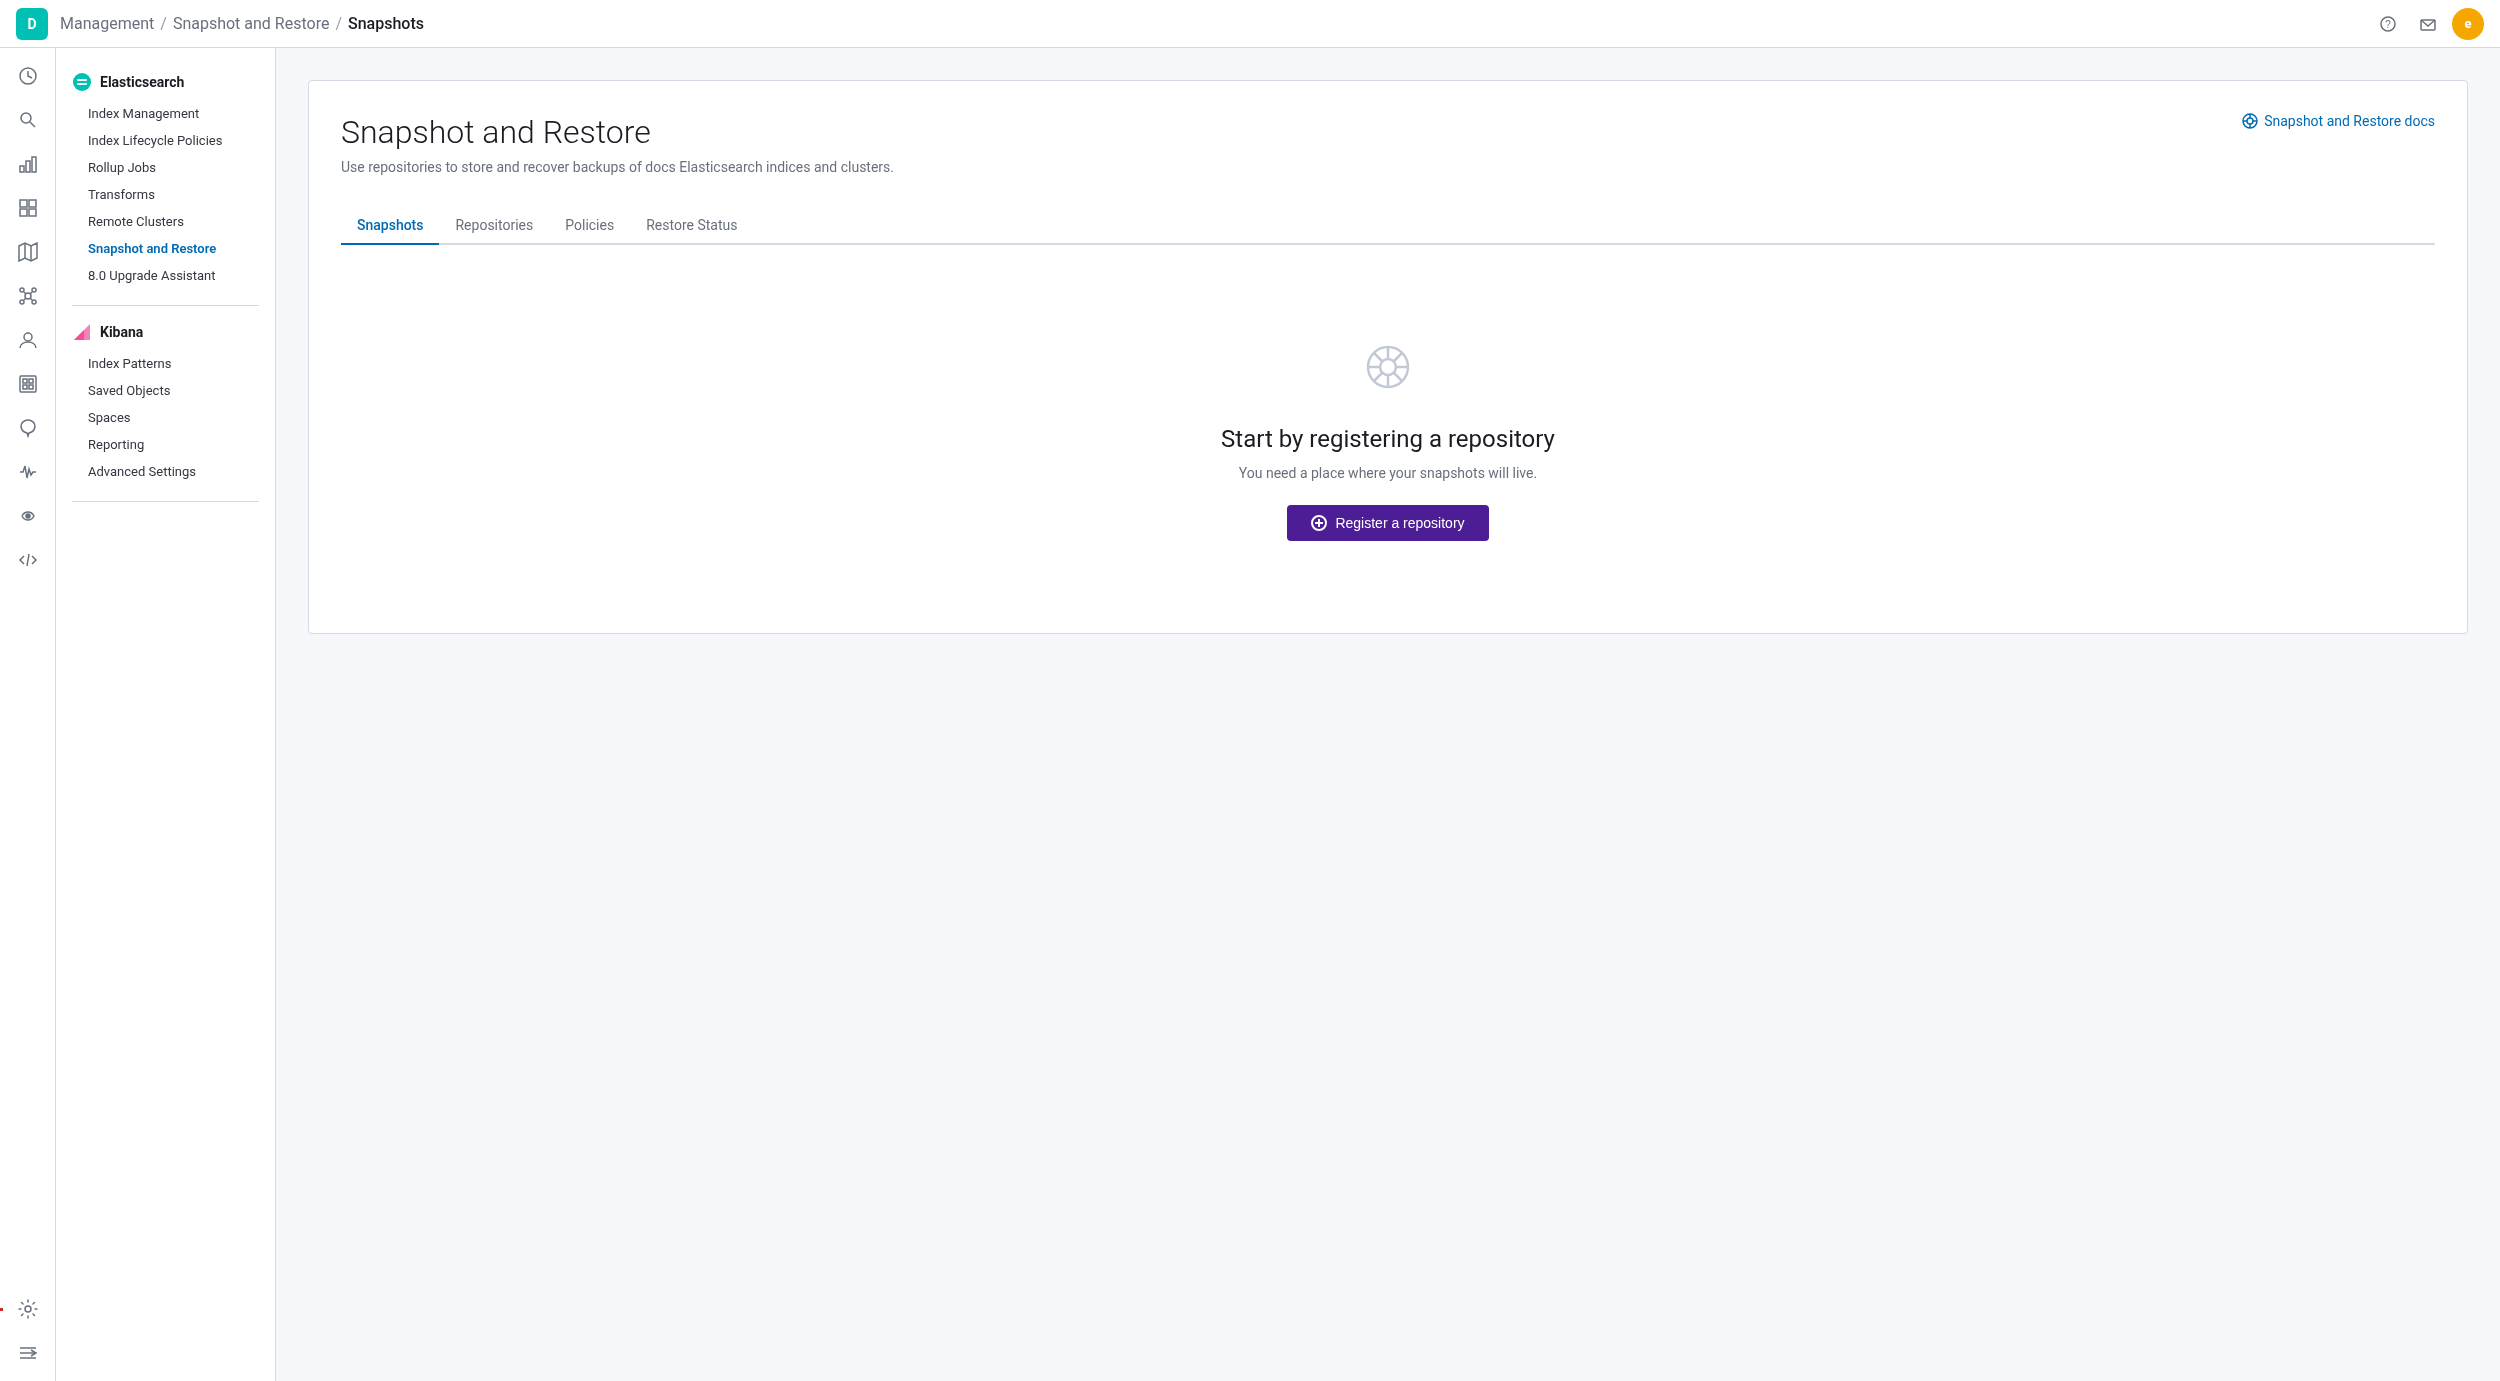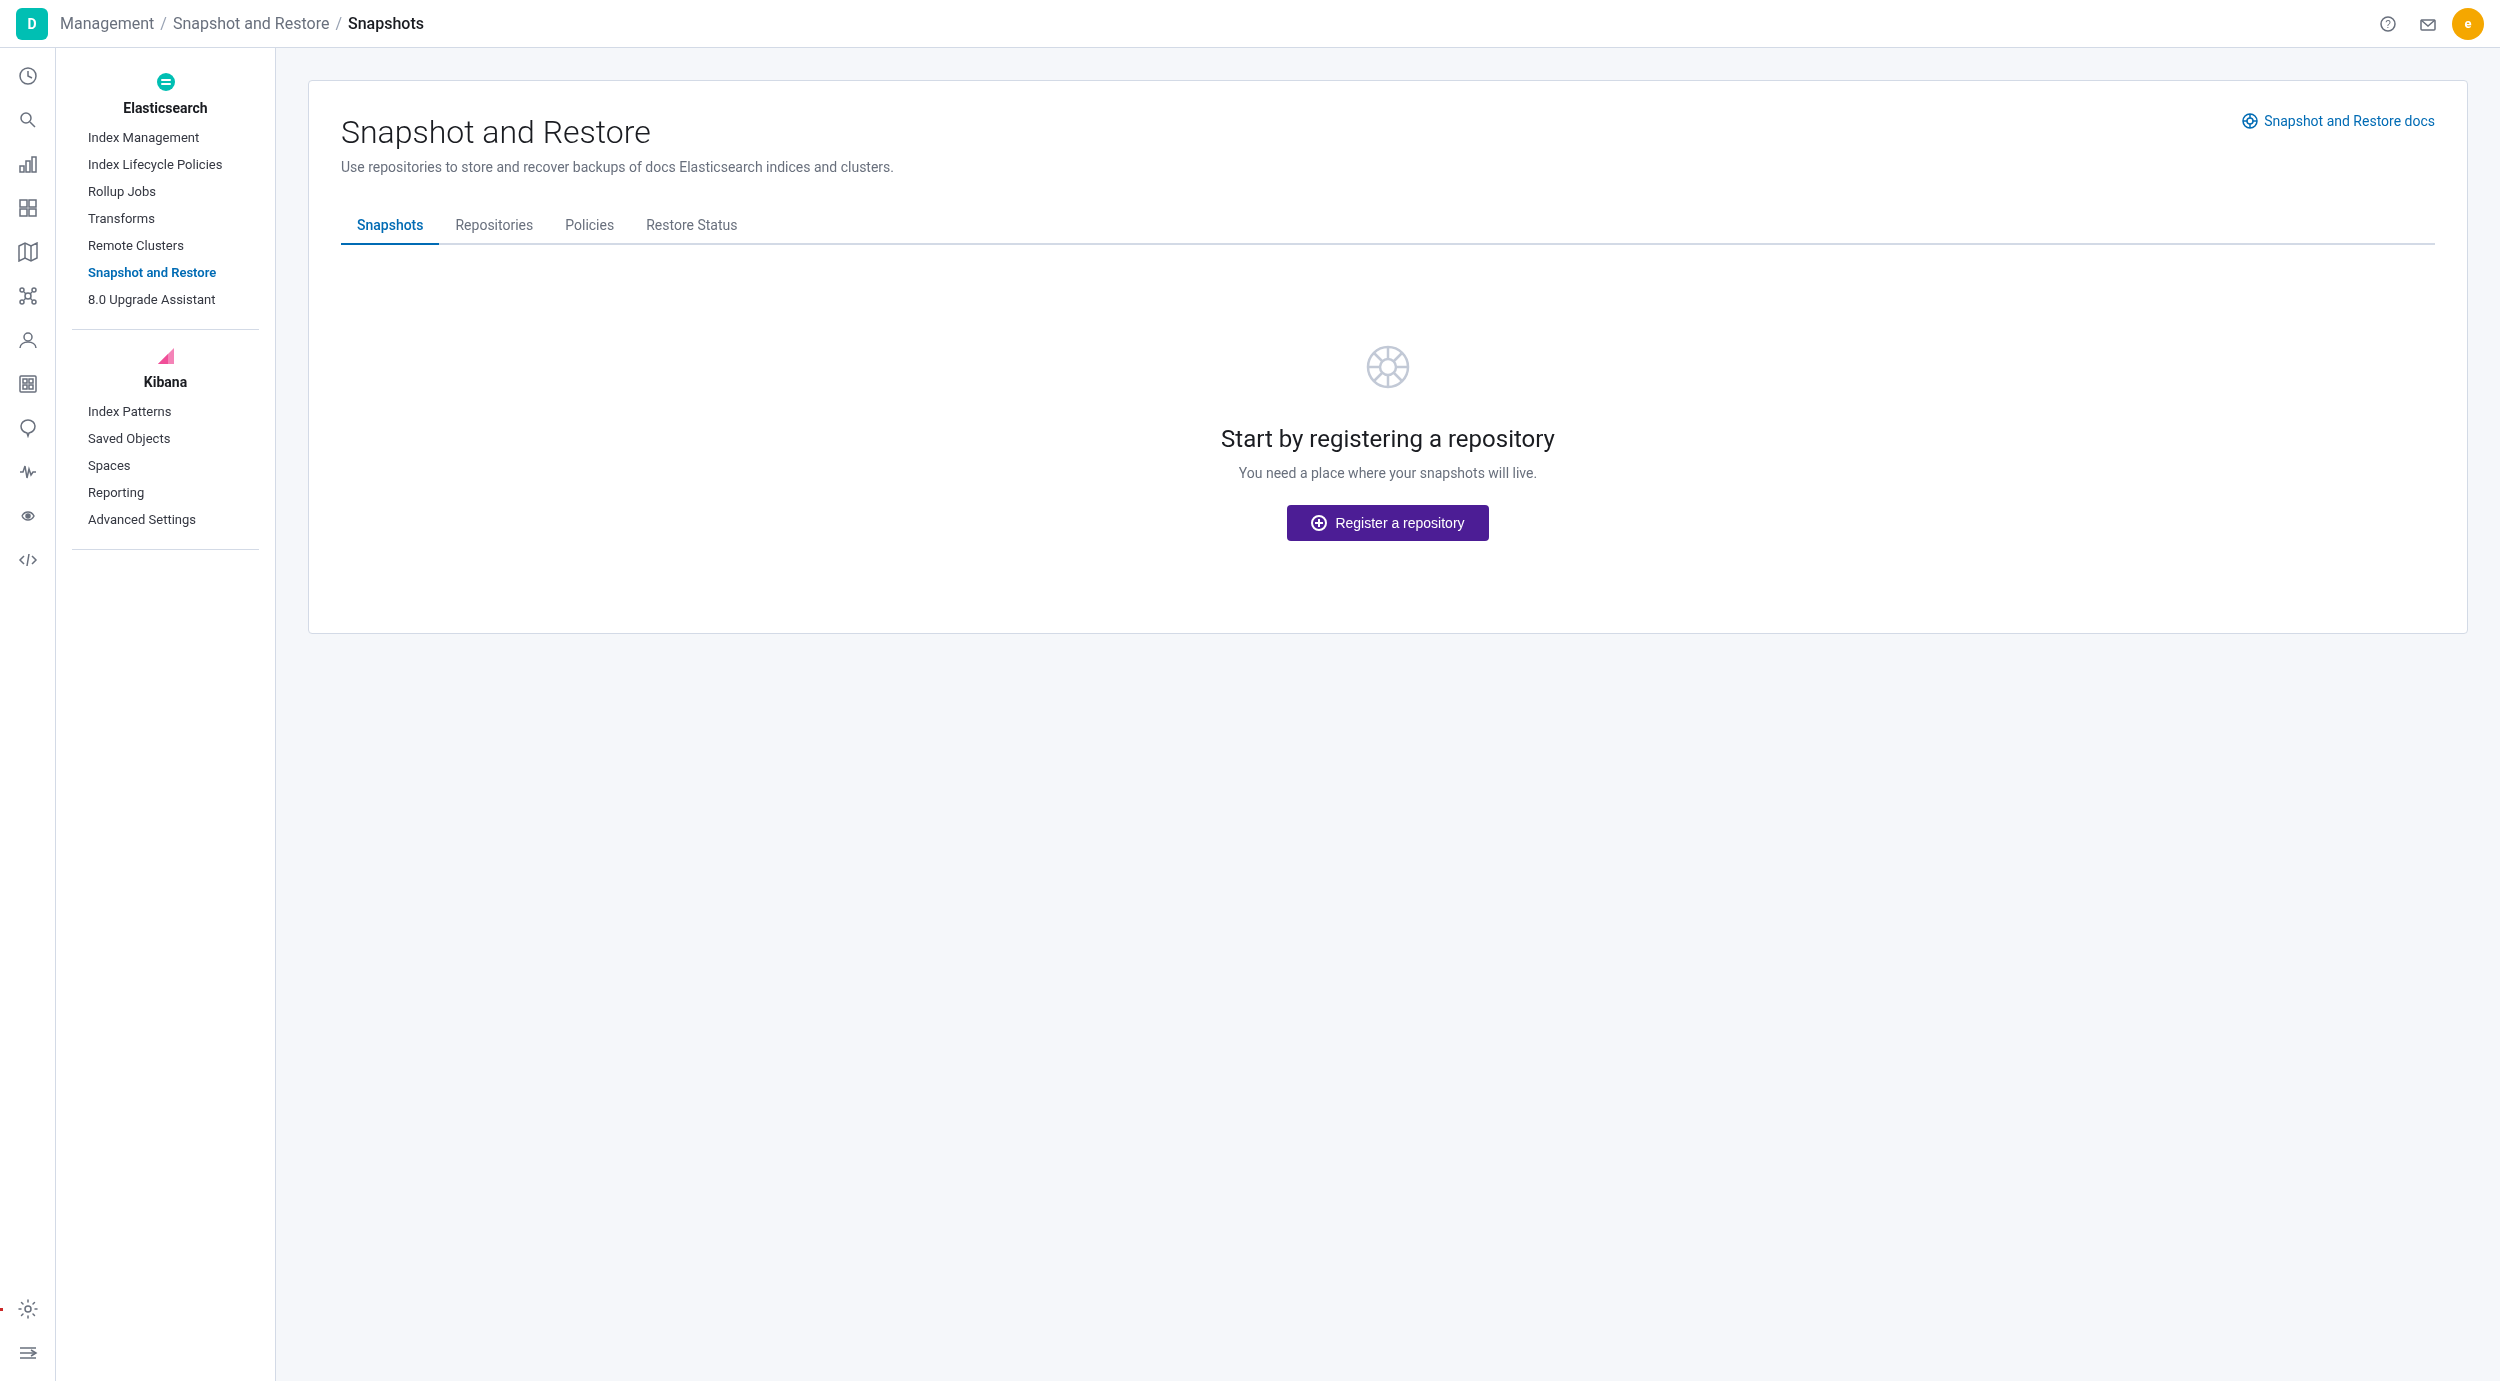--- a/index.html
+++ b/index.html
@@ -83,21 +83,21 @@
       background: #fff;
       border-right: 1px solid #d3dae6;
       overflow-y: auto;
       padding: 16px 0;
       flex-shrink: 0;
     }
     .sidebar-section { margin-bottom: 16px; }
     .sidebar-section-header {
       display: flex; align-items: center; gap: 8px;
       padding: 8px 16px;
-      font-size: 14px; font-weight: 700; color: #1a1c21; flex-direction: column;
+      font-size: 14px; font-weight: 700; color: #1a1c21;
     }
     .sidebar-item {
       padding: 6px 16px 6px 32px;
       font-size: 13px; color: #343741;
       cursor: pointer;
       text-decoration: none; display: block;
     }
     .sidebar-item.active { color: #006bb4; font-weight: 600; }
 
     

